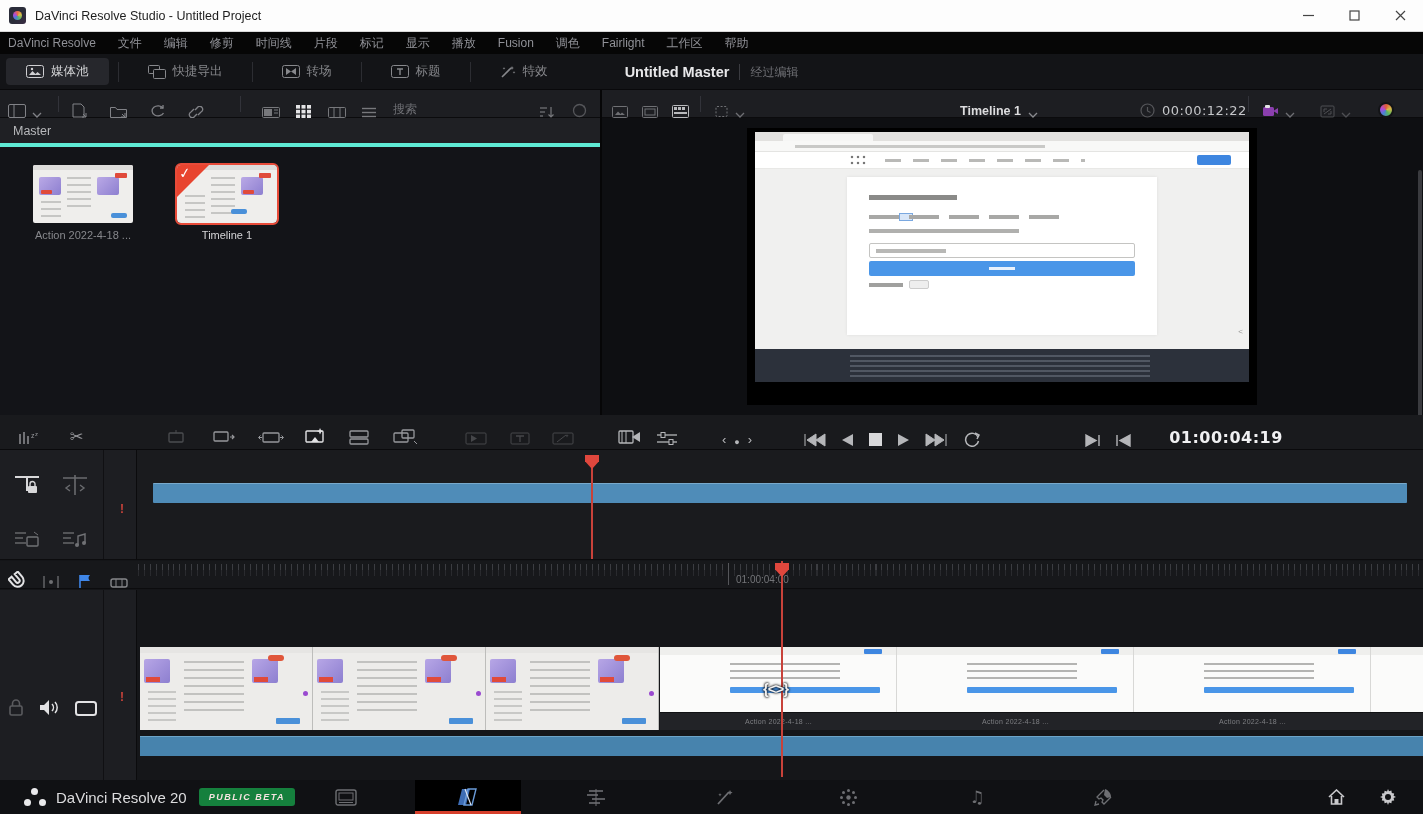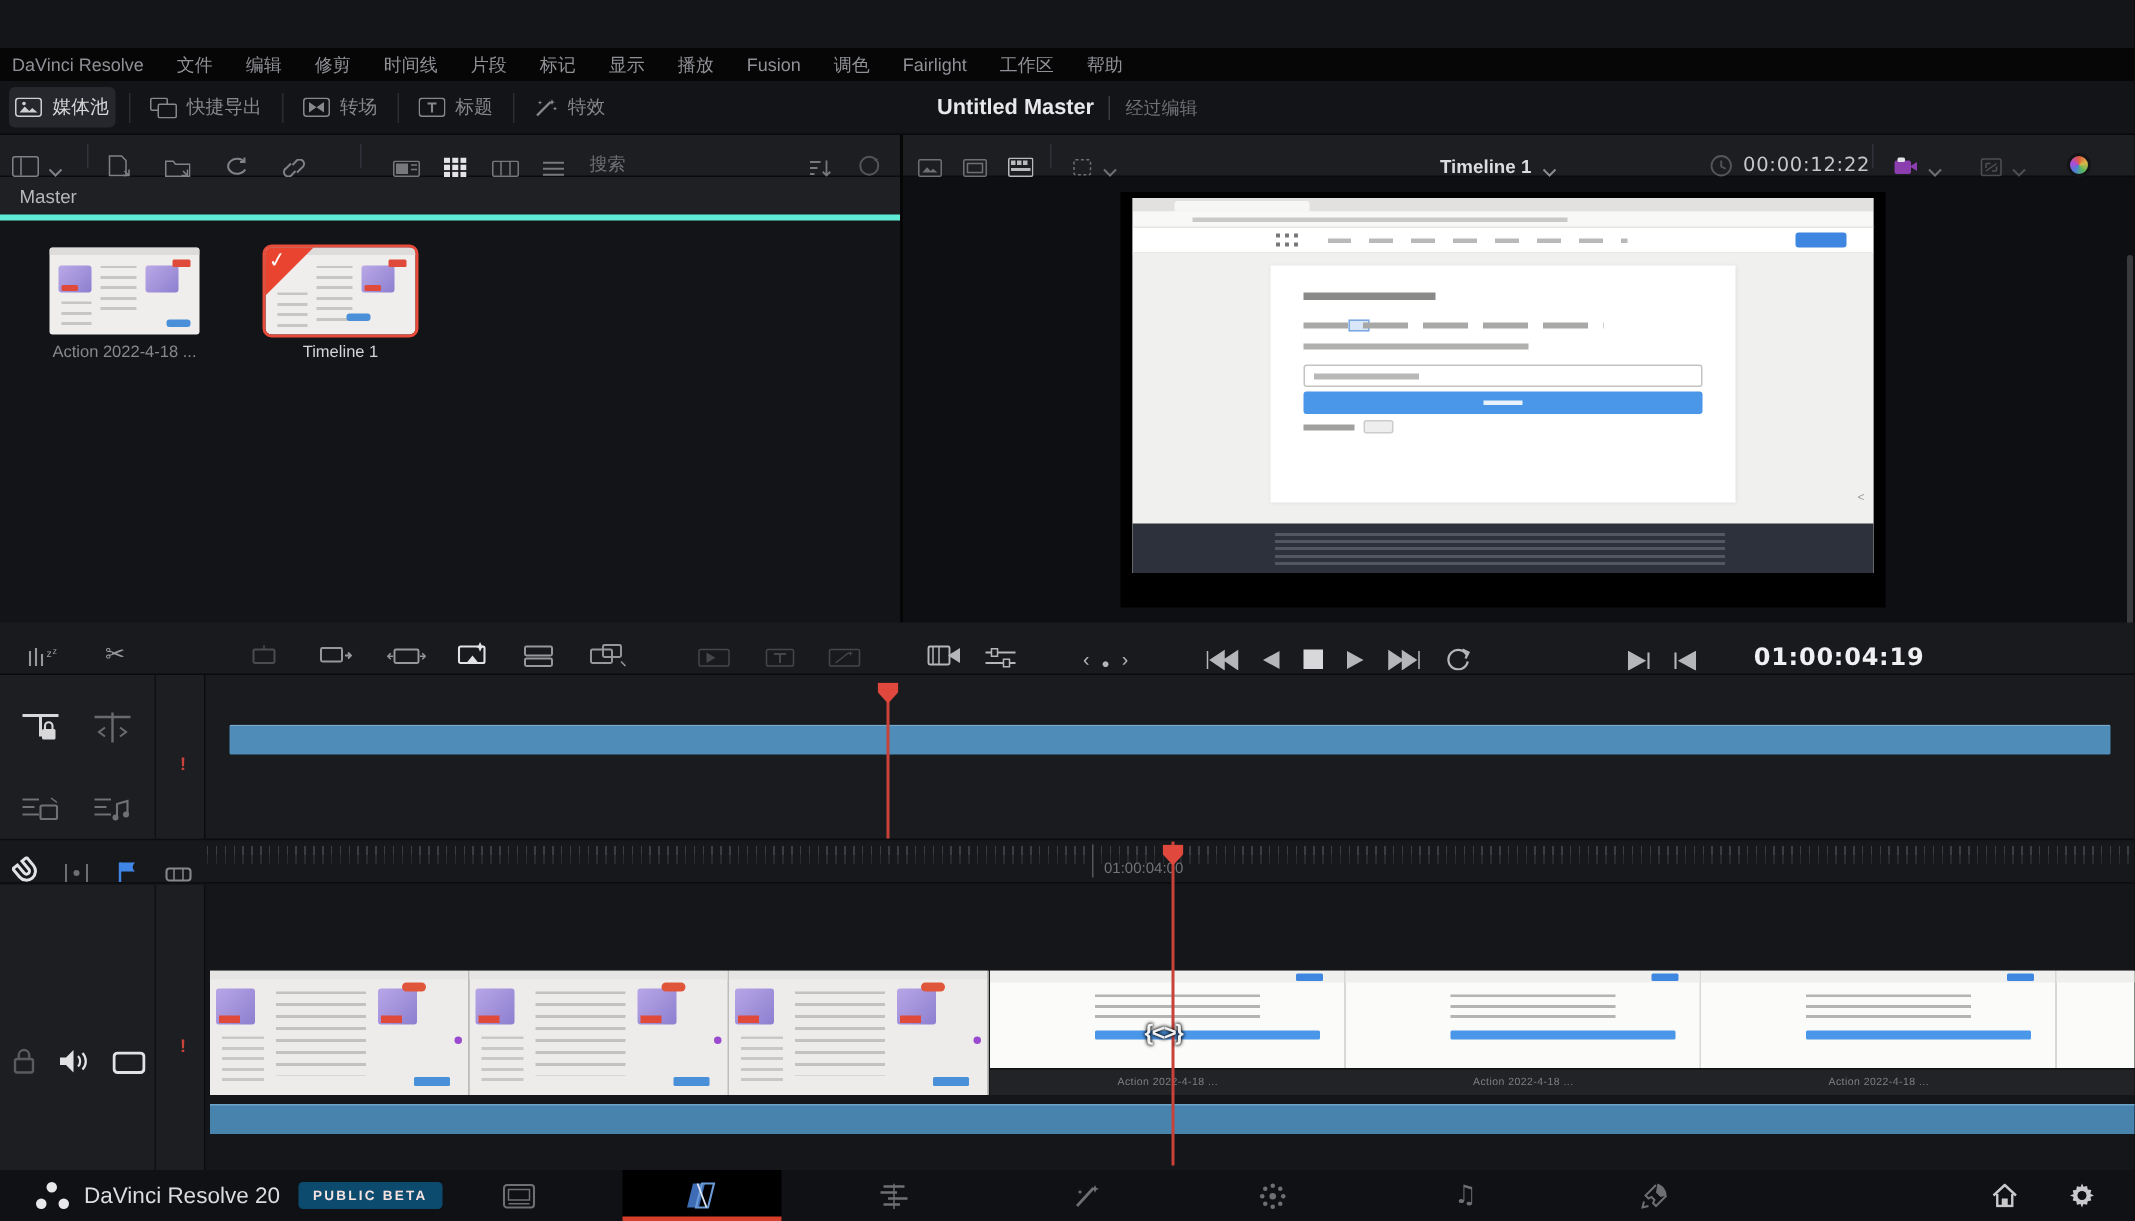--- a/index.html
+++ b/index.html
@@ -17,21 +17,21 @@
   .win-btn { width:46px; height:100%; display:flex; align-items:center; justify-content:center; color:#333; font-size:13px; }
   .win-btn svg { stroke:#444; }
 
   
   .menubar { position:absolute; left:0; top:32px; width:1423px; height:22px; background:#060606; display:flex; align-items:center; gap:0; }
   .menu-item { color:#909197; font-size:12px; padding:0 11px; line-height:22px; white-space:nowrap; }
   .menu-item:first-child { padding-left:8px; }
 
   
   .topbar { position:absolute; left:0; top:54px; width:1423px; height:36px; background:#131417; border-bottom:1px solid #09090b; display:flex; align-items:center; }
-  .tb-btn { display:flex; align-items:center; gap:7px; color:#87888c; font-size:12.5px; padding:5px 4px; border-radius:4px; margin:0 3px; white-space:nowrap; }
+  .tb-btn { display:flex; align-items:center; gap:7px; color:#87888c; font-size:12.5px; padding:5px 20px; border-radius:4px; margin:0 3px; white-space:nowrap; }
   .tb-btn.active { background:#26272c; color:#d6d7d9; }
   .tb-btn svg { flex:none; }
   .tb-sep { width:1px; height:20px; background:#2c2d32; margin:0 6px; }
   .proj-center { position:absolute; left:0; right:0; top:0; height:36px; display:flex; align-items:center; justify-content:center; gap:10px; pointer-events:none; }
   .proj-title { color:#e8e8ea; font-size:14.5px; font-weight:bold; }
   .proj-sep { width:1px; height:16px; background:#3a3b40; }
   .proj-status { color:#707176; font-size:12px; }
   .topbar-right { margin-left:auto; display:flex; align-items:center; }
 
   
@@ -136,31 +136,52 @@
   .caption-cell { flex:none; width:237px; color:#7e7f83; font-size:7px; line-height:18px; text-align:center; white-space:nowrap; overflow:hidden; letter-spacing:.3px; filter:blur(.3px); }
   .audiobar { position:absolute; left:140px; top:146px; right:0; height:20px; background:#4783ad; border-top:1px solid #6da4c8; }
   .trim-badge { position:absolute; color:#f2f2f2; font-size:15px; font-weight:bold; text-shadow:0 0 3px #000, 0 0 2px #000; letter-spacing:-1px; }
 
   
   .bottombar { position:absolute; left:0; top:780px; width:1423px; height:34px; background:#101114; display:flex; align-items:center; }
   .logo { position:relative; width:22px; height:18px; margin-left:24px; }
   .logo i { position:absolute; width:7px; height:7px; border-radius:50%; background:#e9e9eb; }
   .logo i:nth-child(1){ left:7px; top:0; } .logo i:nth-child(2){ left:0; bottom:0; } .logo i:nth-child(3){ right:0; bottom:0; }
   .app-name { color:#dcdcde; font-size:15px; margin-left:10px; white-space:nowrap; }
-  .beta-badge { margin-left:12px; background:#0c4a6e; color:#f4e3e0; font-size:9px; font-weight:bold; letter-spacing:1.5px; padding:4px 10px; border-radius:3px; }
+  .beta-badge { margin-left:12px; background:#15803d; color:#f4e3e0; font-size:9px; font-weight:bold; letter-spacing:1.5px; padding:4px 10px; border-radius:3px;font-style:italic; }
   .page-btn { position:absolute; top:0; height:34px; width:56px; display:flex; align-items:center; justify-content:center; color:#6e6f73; }
   .page-btn.active { width:106px; background:#000; }
   .page-btn.active::after { content:""; position:absolute; left:0; bottom:0; width:100%; height:3px; background:#d63f2b; }
   svg { display:block; }
 </style>
 </head>
 <body>
 
 <div class="app">
 
+  <div class="titlebar">
+    <div class="app-icon"></div>
+    <div class="title-text">DaVinci Resolve Studio - Untitled Project</div>
+    <div class="win-controls">
+      <div class="win-btn">
+          <svg width="11" height="11" viewBox="0 0 11 11">
+            <line x1="0" y1="5.5" x2="11" y2="5.5" stroke-width="1.2"></line>
+          </svg>
+        </div>
+      <div class="win-btn">
+          <svg width="11" height="11" viewBox="0 0 11 11">
+            <rect x="1" y="1" width="9" height="9" fill="none" stroke-width="1.2"></rect>
+          </svg>
+        </div>
+      <div class="win-btn">
+          <svg width="11" height="11" viewBox="0 0 11 11">
+            <path d="M1 1l9 9M10 1l-9 9" stroke-width="1.2"></path>
+          </svg>
+        </div>
+    </div>
+  </div>
 
   <div class="menubar">
     <span class="menu-item">DaVinci Resolve</span>
     <span class="menu-item">文件</span>
     <span class="menu-item">编辑</span>
     <span class="menu-item">修剪</span>
     <span class="menu-item">时间线</span>
     <span class="menu-item">片段</span>
     <span class="menu-item">标记</span>
     <span class="menu-item">显示</span>

